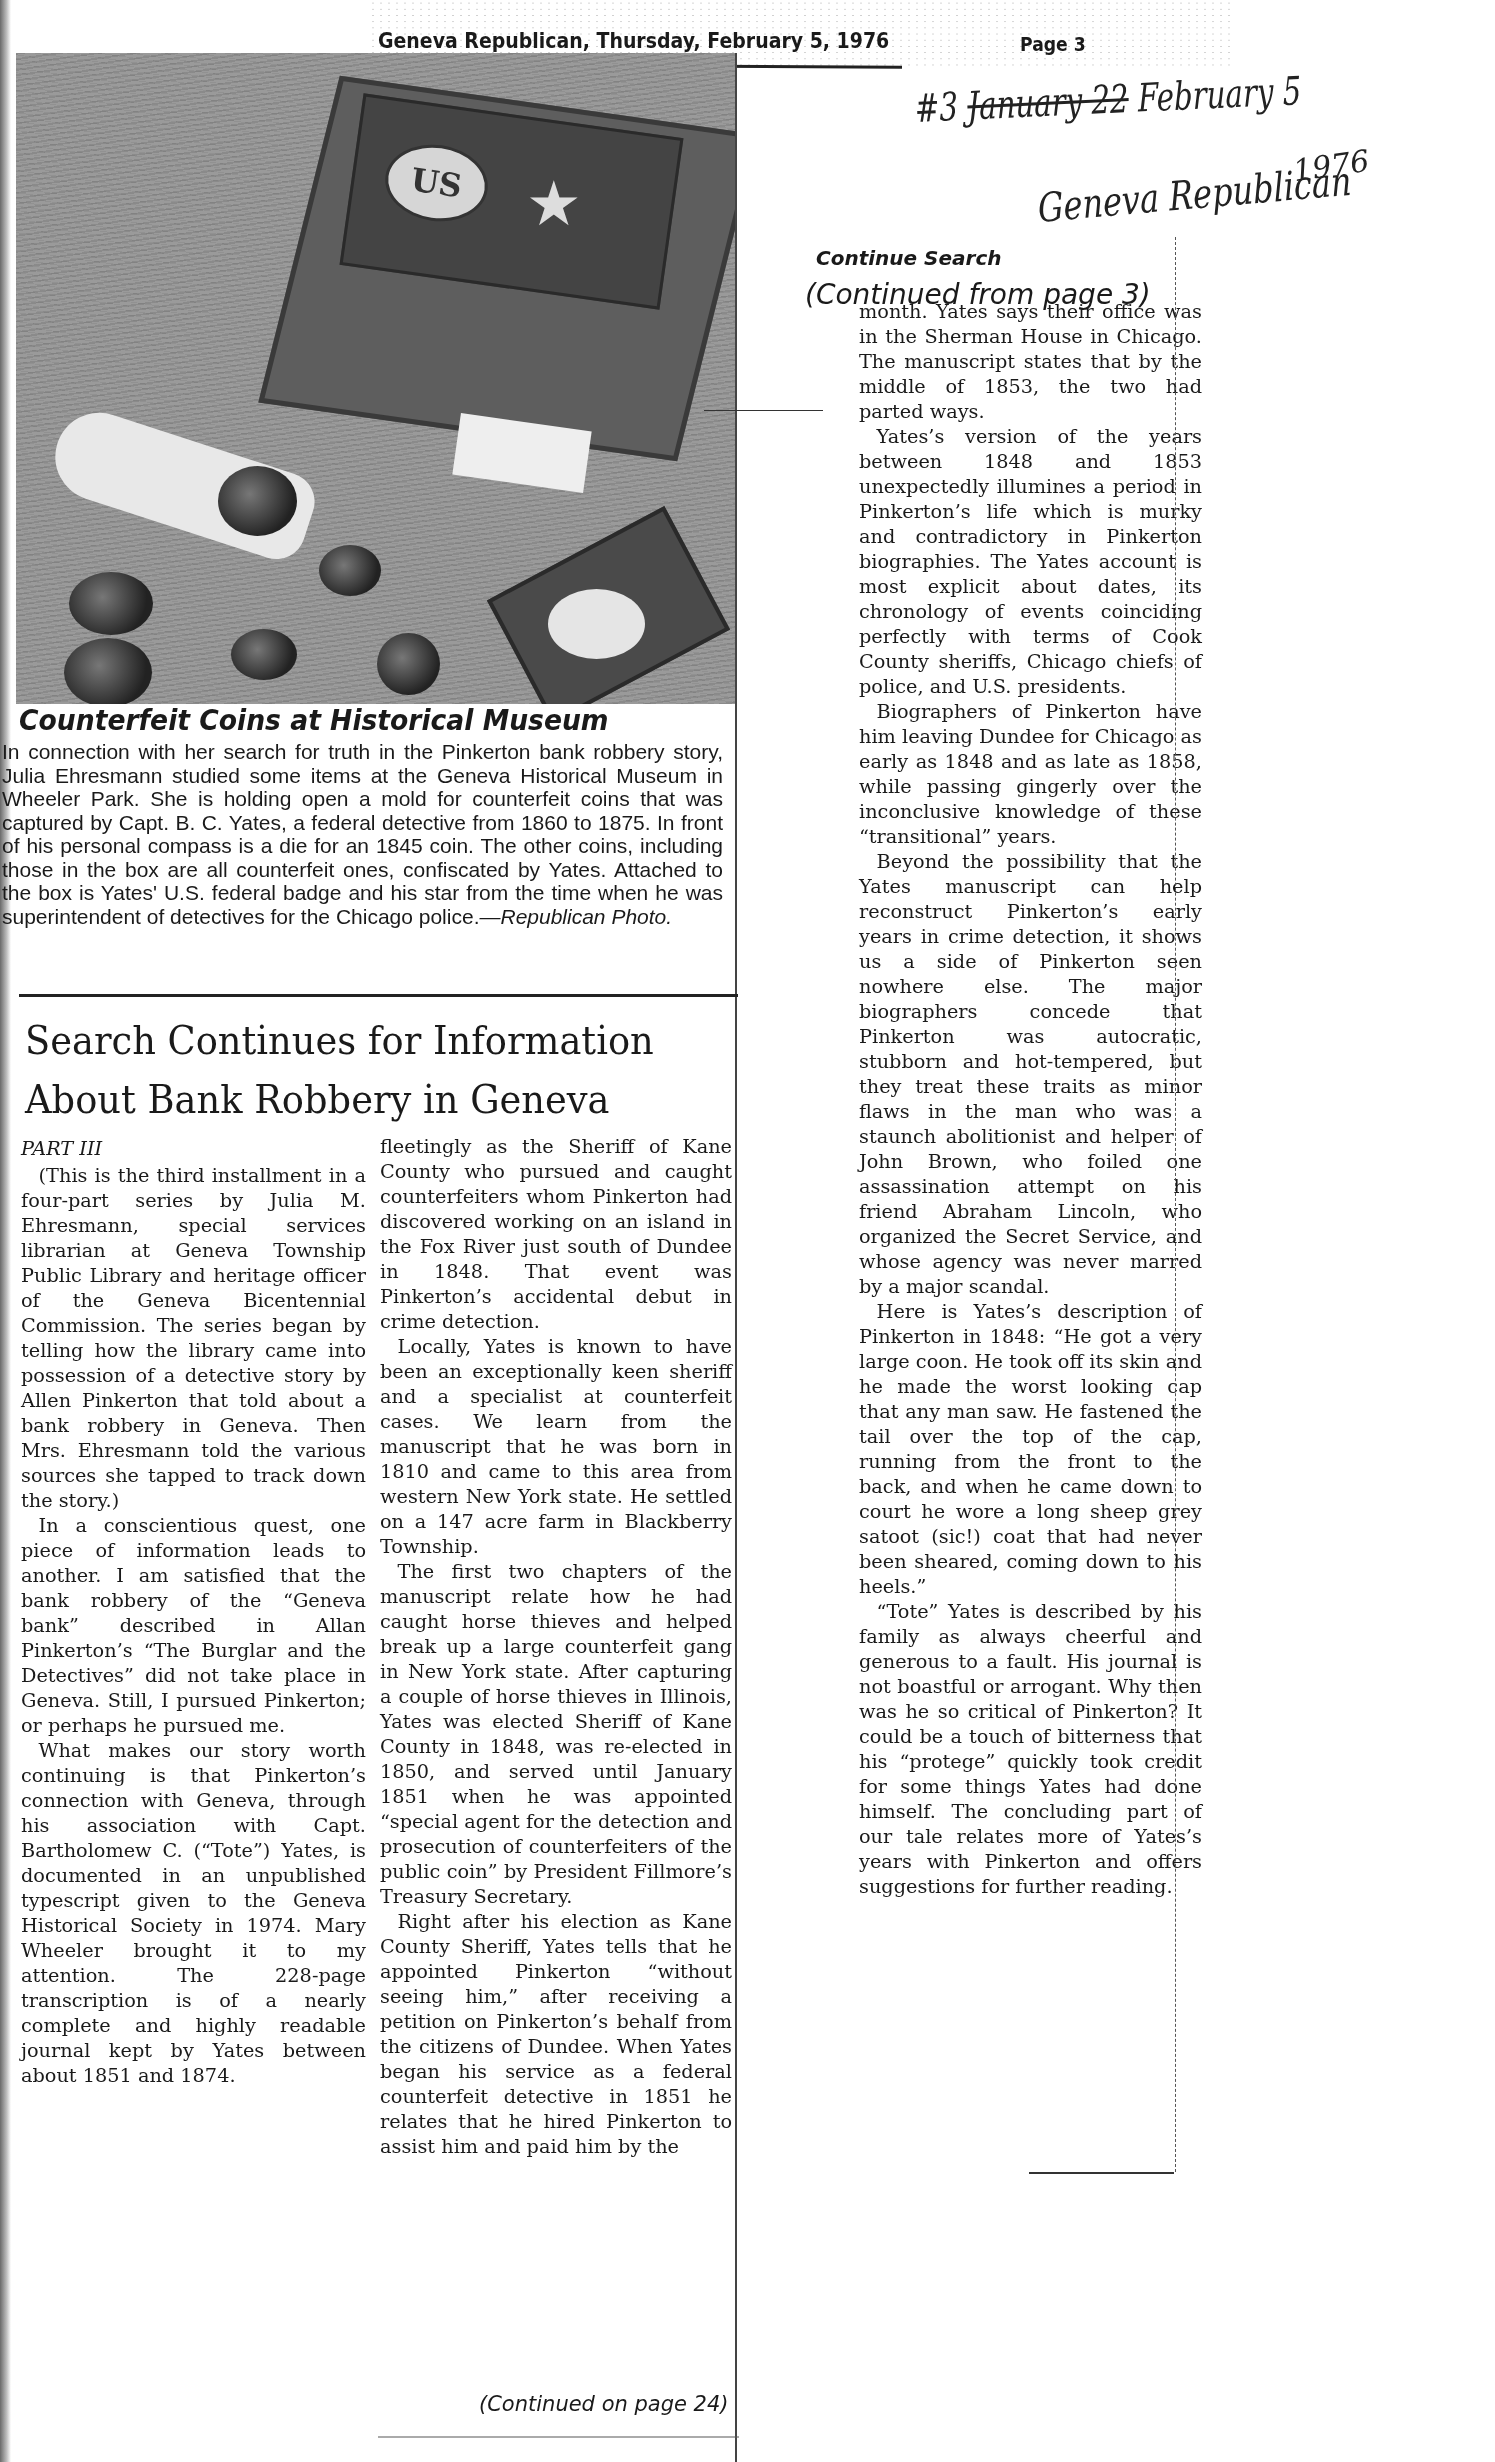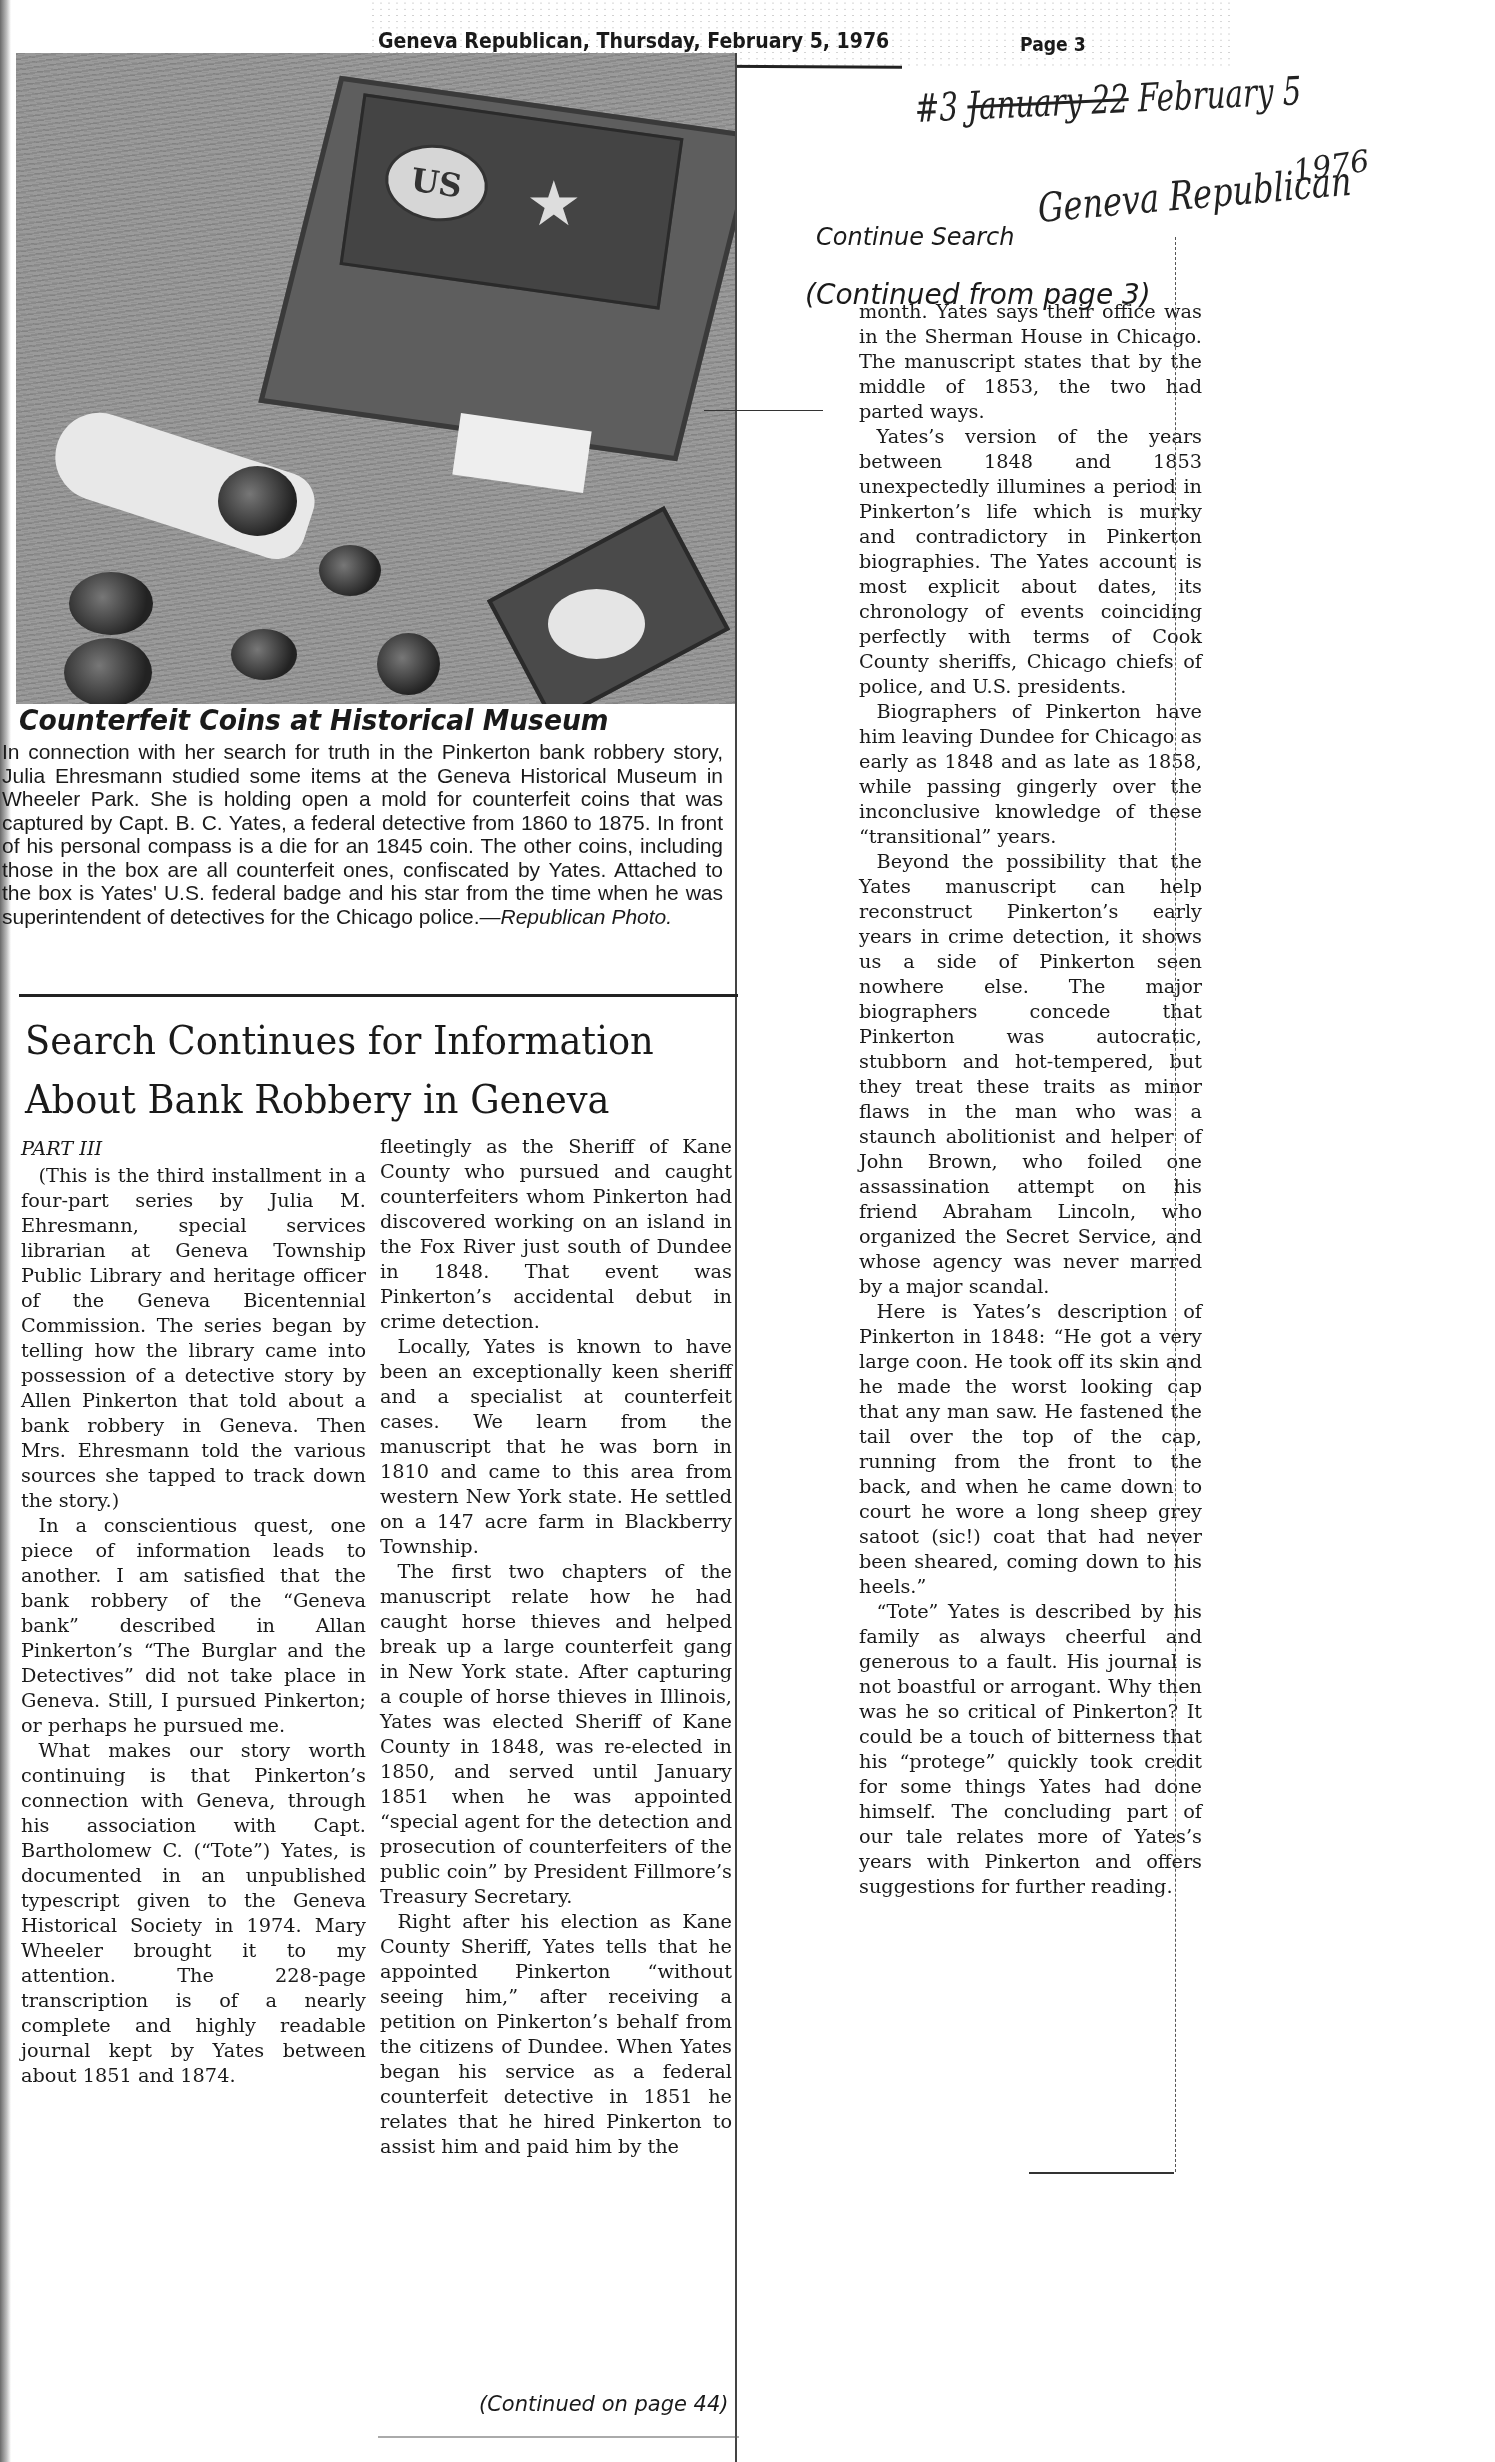--- a/index.html
+++ b/index.html
@@ -47,21 +47,21 @@
   .headline { position:absolute; left:24.6px; top:1011px; width:721px; font-family:"DejaVu Serif", serif; font-size:40px; line-height:59px; transform:scaleX(0.92); transform-origin:left; white-space:nowrap; }
 
   .col { position:absolute; font-family:"DejaVu Serif", serif; font-size:19.3px; line-height:25px; text-align:justify; }
   .col p { margin:0; text-indent:17.6px; }
   .col p.noindent { text-indent:0; }
   .col1 { left:21px; top:1161px; width:345px; }
   .col2 { left:380px; top:1134px; width:352px; }
   .col3 { left:859px; top:299px; width:343px; }
   .part { text-align:left; font-style:italic; font-size:19.3px; margin:0 0 1.8px 0; }
 
-  .cont-head { position:absolute; left:816px; top:223px; font-family:"DejaVu Sans", sans-serif; font-weight:normal; font-style:italic; font-size:24px; }
+  .cont-head { position:absolute; left:816px; top:246px; font-family:"DejaVu Sans", sans-serif; font-weight:bold; font-style:italic; font-size:20px; }
   .cont-from { position:absolute; left:805px; top:278px; font-family:"DejaVu Sans", sans-serif; font-style:italic; font-size:28px; }
   .cont-on { position:absolute; left:479px; top:2392px; font-family:"DejaVu Sans", sans-serif; font-style:italic; font-size:21px; }
   .vrule-right { position:absolute; left:1175px; top:237px; width:1.8px; height:1935px; border-left:1.8px dashed #555; }
   .pointer-line { position:absolute; left:704px; top:410px; width:119px; height:0.9px; background:#333; }
   .bottom-rule-right { position:absolute; left:1029px; top:2172px; width:145px; height:1.8px; background:#333; }
   .bottom-rule-mid { position:absolute; left:378px; top:2436px; width:361px; height:1.8px; background:#555; opacity:0.5; }
 </style>
 </head>
 <body>
 
@@ -118,21 +118,21 @@
   <p>In a conscientious quest, one piece of information leads to another. I am satisfied that the bank robbery of the “Geneva bank” described in Allan Pinkerton’s “The Burglar and the Detectives” did not take place in Geneva. Still, I pursued Pinkerton; or perhaps he pursued me.</p>
   <p>What makes our story worth continuing is that Pinkerton’s connection with Geneva, through his association with Capt. Bartholomew C. (“Tote”) Yates, is documented in an unpublished typescript given to the Geneva Historical Society in 1974. Mary Wheeler brought it to my attention. The 228-page transcription is of a nearly complete and highly readable journal kept by Yates between about 1851 and 1874.</p>
 </div>
 
 <div class="col col2">
   <p class="noindent">fleetingly as the Sheriff of Kane County who pursued and caught counterfeiters whom Pinkerton had discovered working on an island in the Fox River just south of Dundee in 1848. That event was Pinkerton’s accidental debut in crime detection.</p>
   <p>Locally, Yates is known to have been an exceptionally keen sheriff and a specialist at counterfeit cases. We learn from the manuscript that he was born in 1810 and came to this area from western New York state. He settled on a 147 acre farm in Blackberry Township.</p>
   <p>The first two chapters of the manuscript relate how he had caught horse thieves and helped break up a large counterfeit gang in New York state. After capturing a couple of horse thieves in Illinois, Yates was elected Sheriff of Kane County in 1848, was re-elected in 1850, and served until January 1851 when he was appointed “special agent for the detection and prosecution of counterfeiters of the public coin” by President Fillmore’s Treasury Secretary.</p>
   <p>Right after his election as Kane County Sheriff, Yates tells that he appointed Pinkerton “without seeing him,” after receiving a petition on Pinkerton’s behalf from the citizens of Dundee. When Yates began his service as a federal counterfeit detective in 1851 he relates that he hired Pinkerton to assist him and paid him by the</p>
 </div>
-<div class="cont-on">(Continued on page 44)</div>
+<div class="cont-on">(Continued on page 24)</div>
 <div class="bottom-rule-mid"></div>
 
 <div class="cont-head">Continue Search</div>
 <div class="cont-from">(Continued from page 3)</div>
 <div class="col col3">
   <p class="noindent">month. Yates says their office was in the Sherman House in Chicago. The manuscript states that by the middle of 1853, the two had parted ways.</p>
   <p>Yates’s version of the years between 1848 and 1853 unexpectedly illumines a period in Pinkerton’s life which is murky and contradictory in Pinkerton biographies. The Yates account is most explicit about dates, its chronology of events coinciding perfectly with terms of Cook County sheriffs, Chicago chiefs of police, and U.S. presidents.</p>
   <p>Biographers of Pinkerton have him leaving Dundee for Chicago as early as 1848 and as late as 1858, while passing gingerly over the inconclusive knowledge of these “transitional” years.</p>
   <p>Beyond the possibility that the Yates manuscript can help reconstruct Pinkerton’s early years in crime detection, it shows us a side of Pinkerton seen nowhere else. The major biographers concede that Pinkerton was autocratic, stubborn and hot-tempered, but they treat these traits as minor flaws in the man who was a staunch abolitionist and helper of John Brown, who foiled one assassination attempt on his friend Abraham Lincoln, who organized the Secret Service, and whose agency was never marred by a major scandal.</p>
   <p>Here is Yates’s description of Pinkerton in 1848: “He got a very large coon. He took off its skin and he made the worst looking cap that any man saw. He fastened the tail over the top of the cap, running from the front to the back, and when he came down to court he wore a long sheep grey satoot (sic!) coat that had never been sheared, coming down to his heels.”</p>

